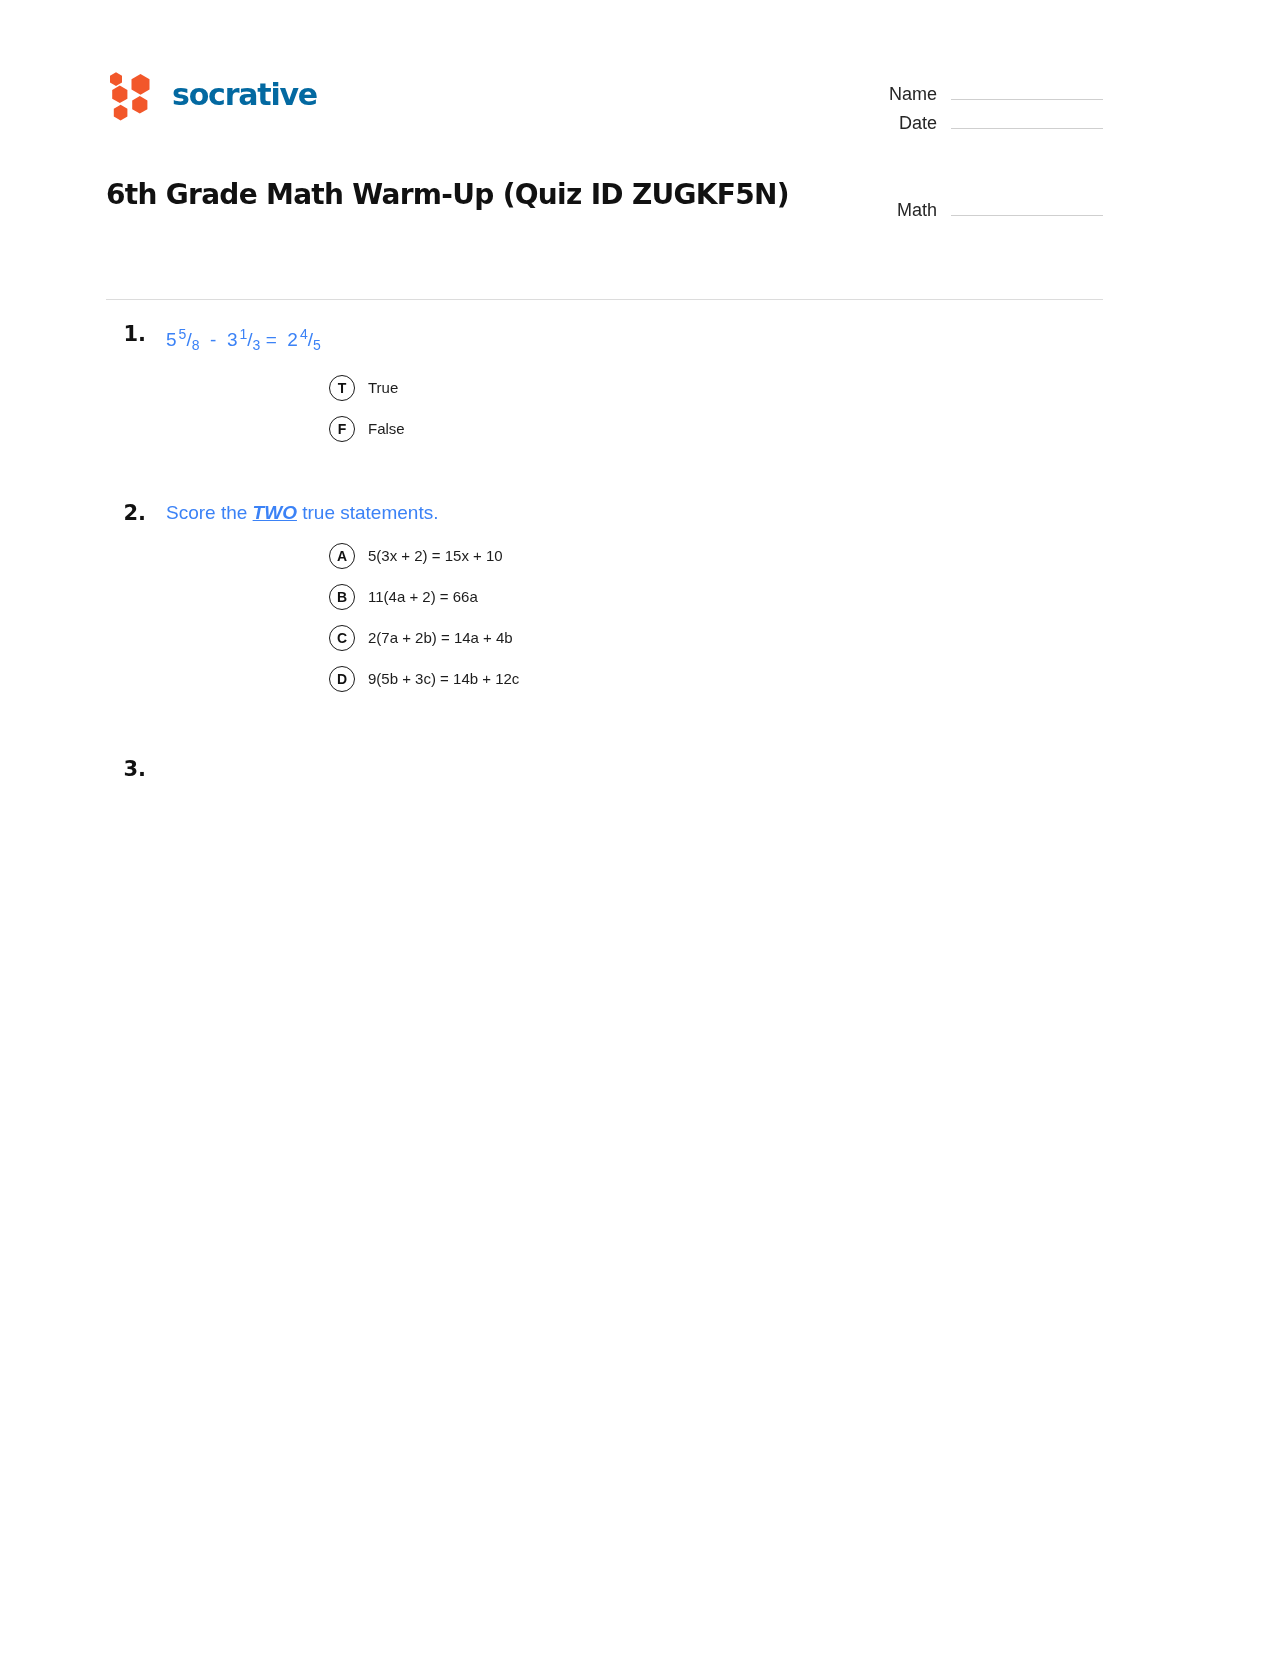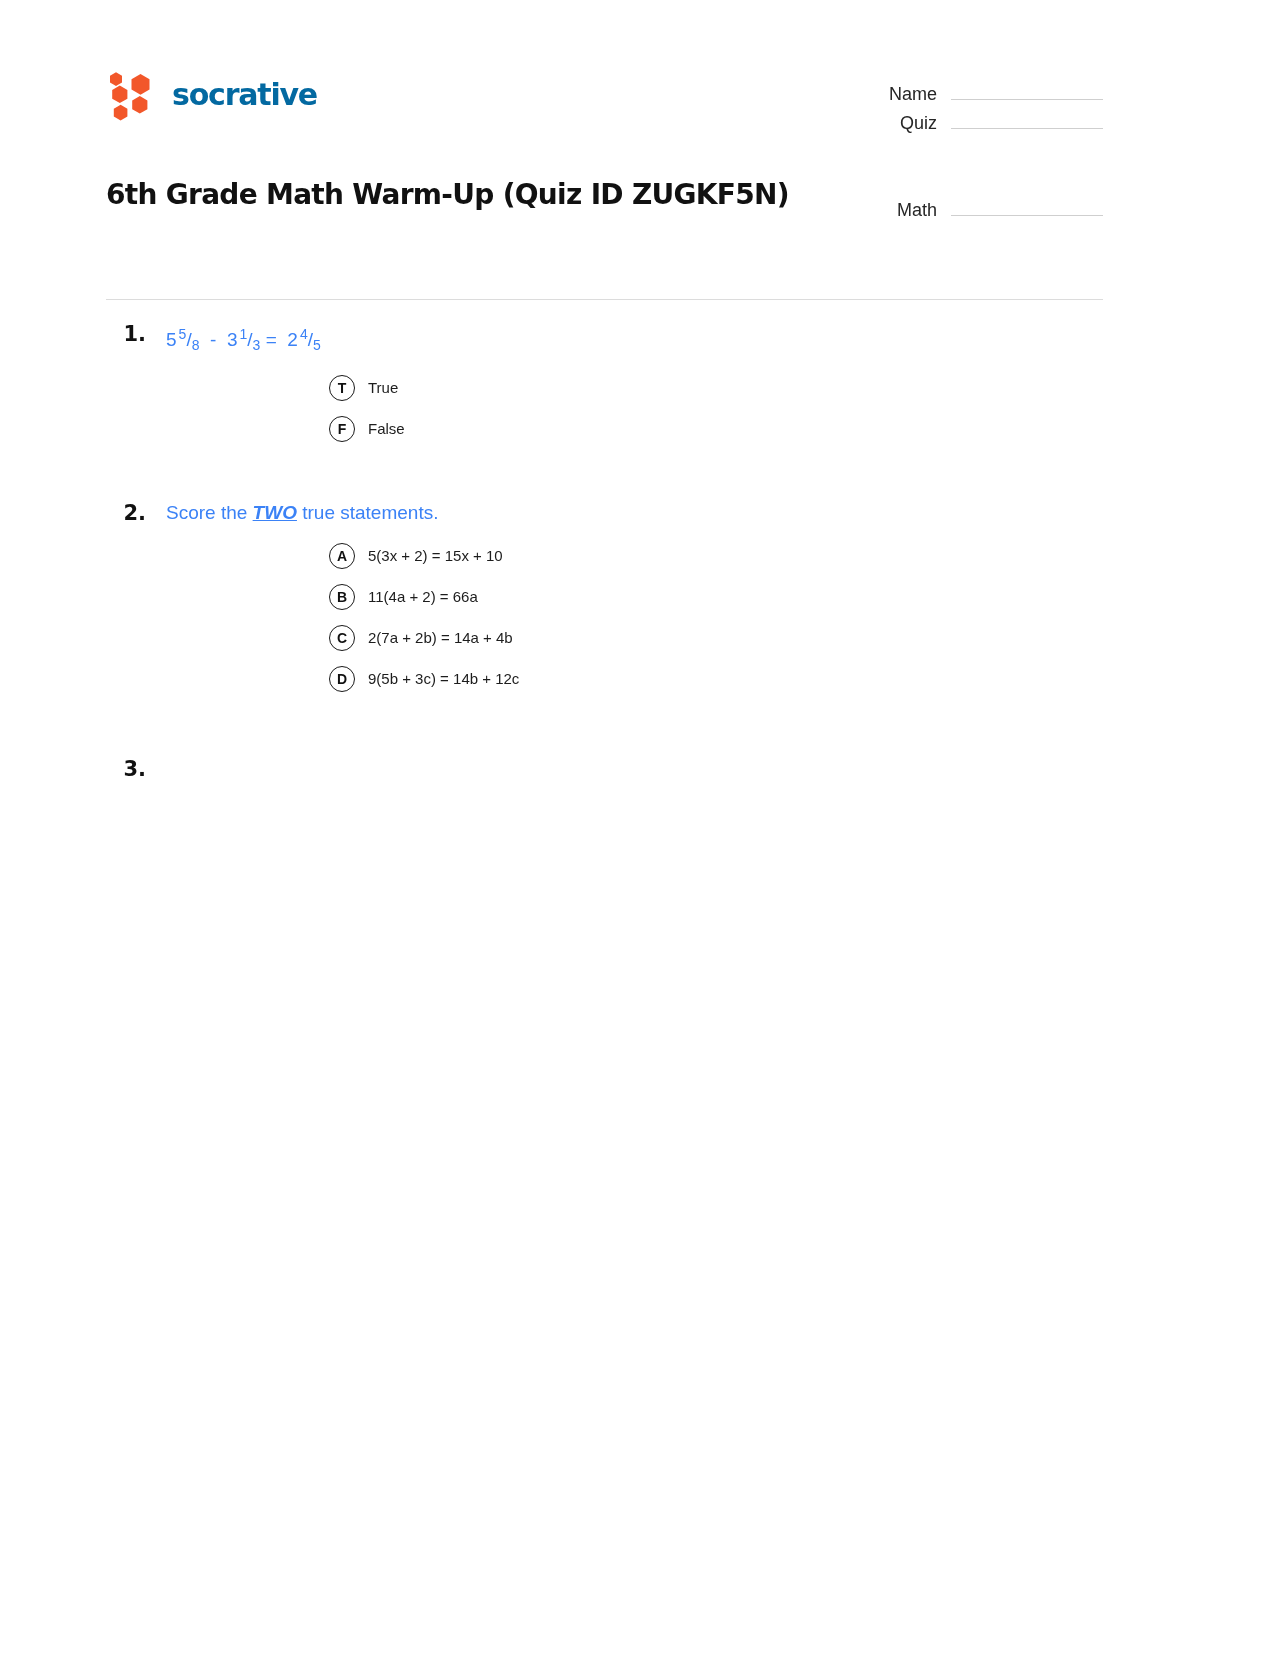--- a/index.html
+++ b/index.html
@@ -237,21 +237,21 @@
     </div>
 
     <h1 class="quiz-title">6th Grade Math Warm-Up (Quiz ID ZUGKF5N)</h1>
 
     <div class="meta-fields">
       <div class="meta-row">
         <span class="meta-label">Name</span>
         <span class="meta-line"></span>
       </div>
       <div class="meta-row">
-        <span class="meta-label">Quiz</span>
+        <span class="meta-label">Date</span>
         <span class="meta-line"></span>
       </div>
     </div>
 
     <div class="meta-score">
       <div class="meta-row">
         <span class="meta-label">Math</span>
         <span class="meta-line"></span>
       </div>
     </div>

